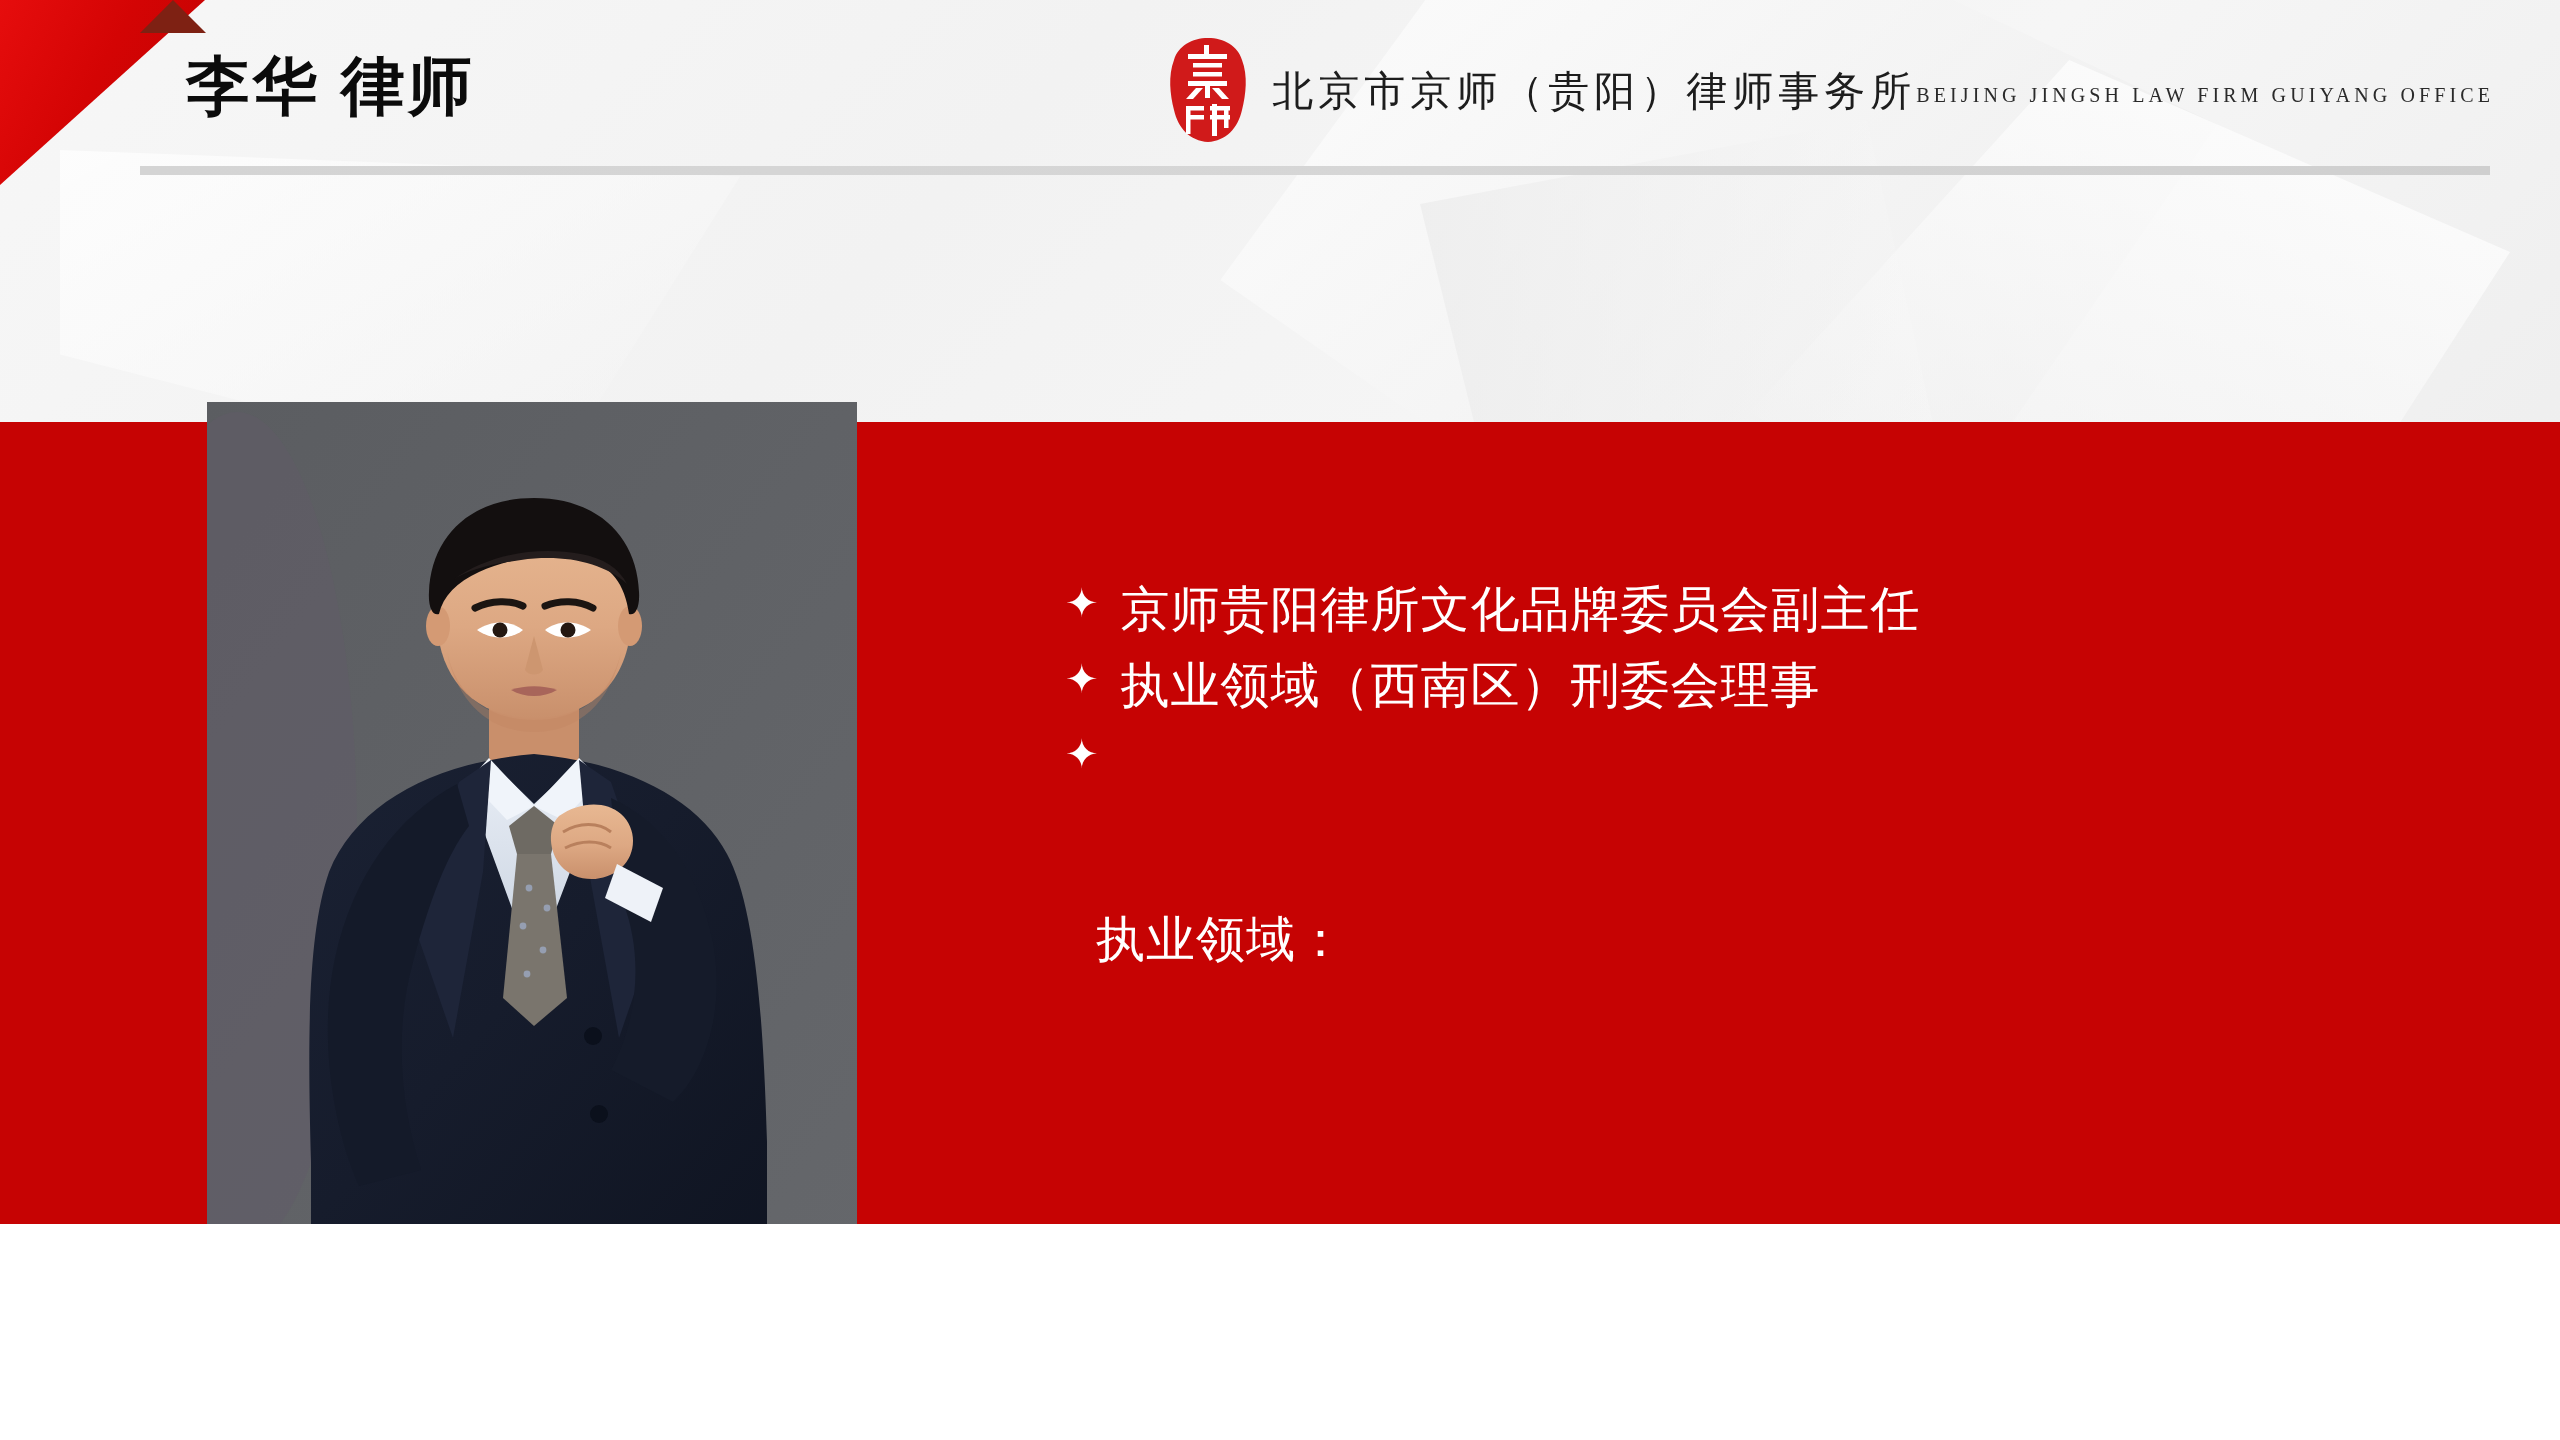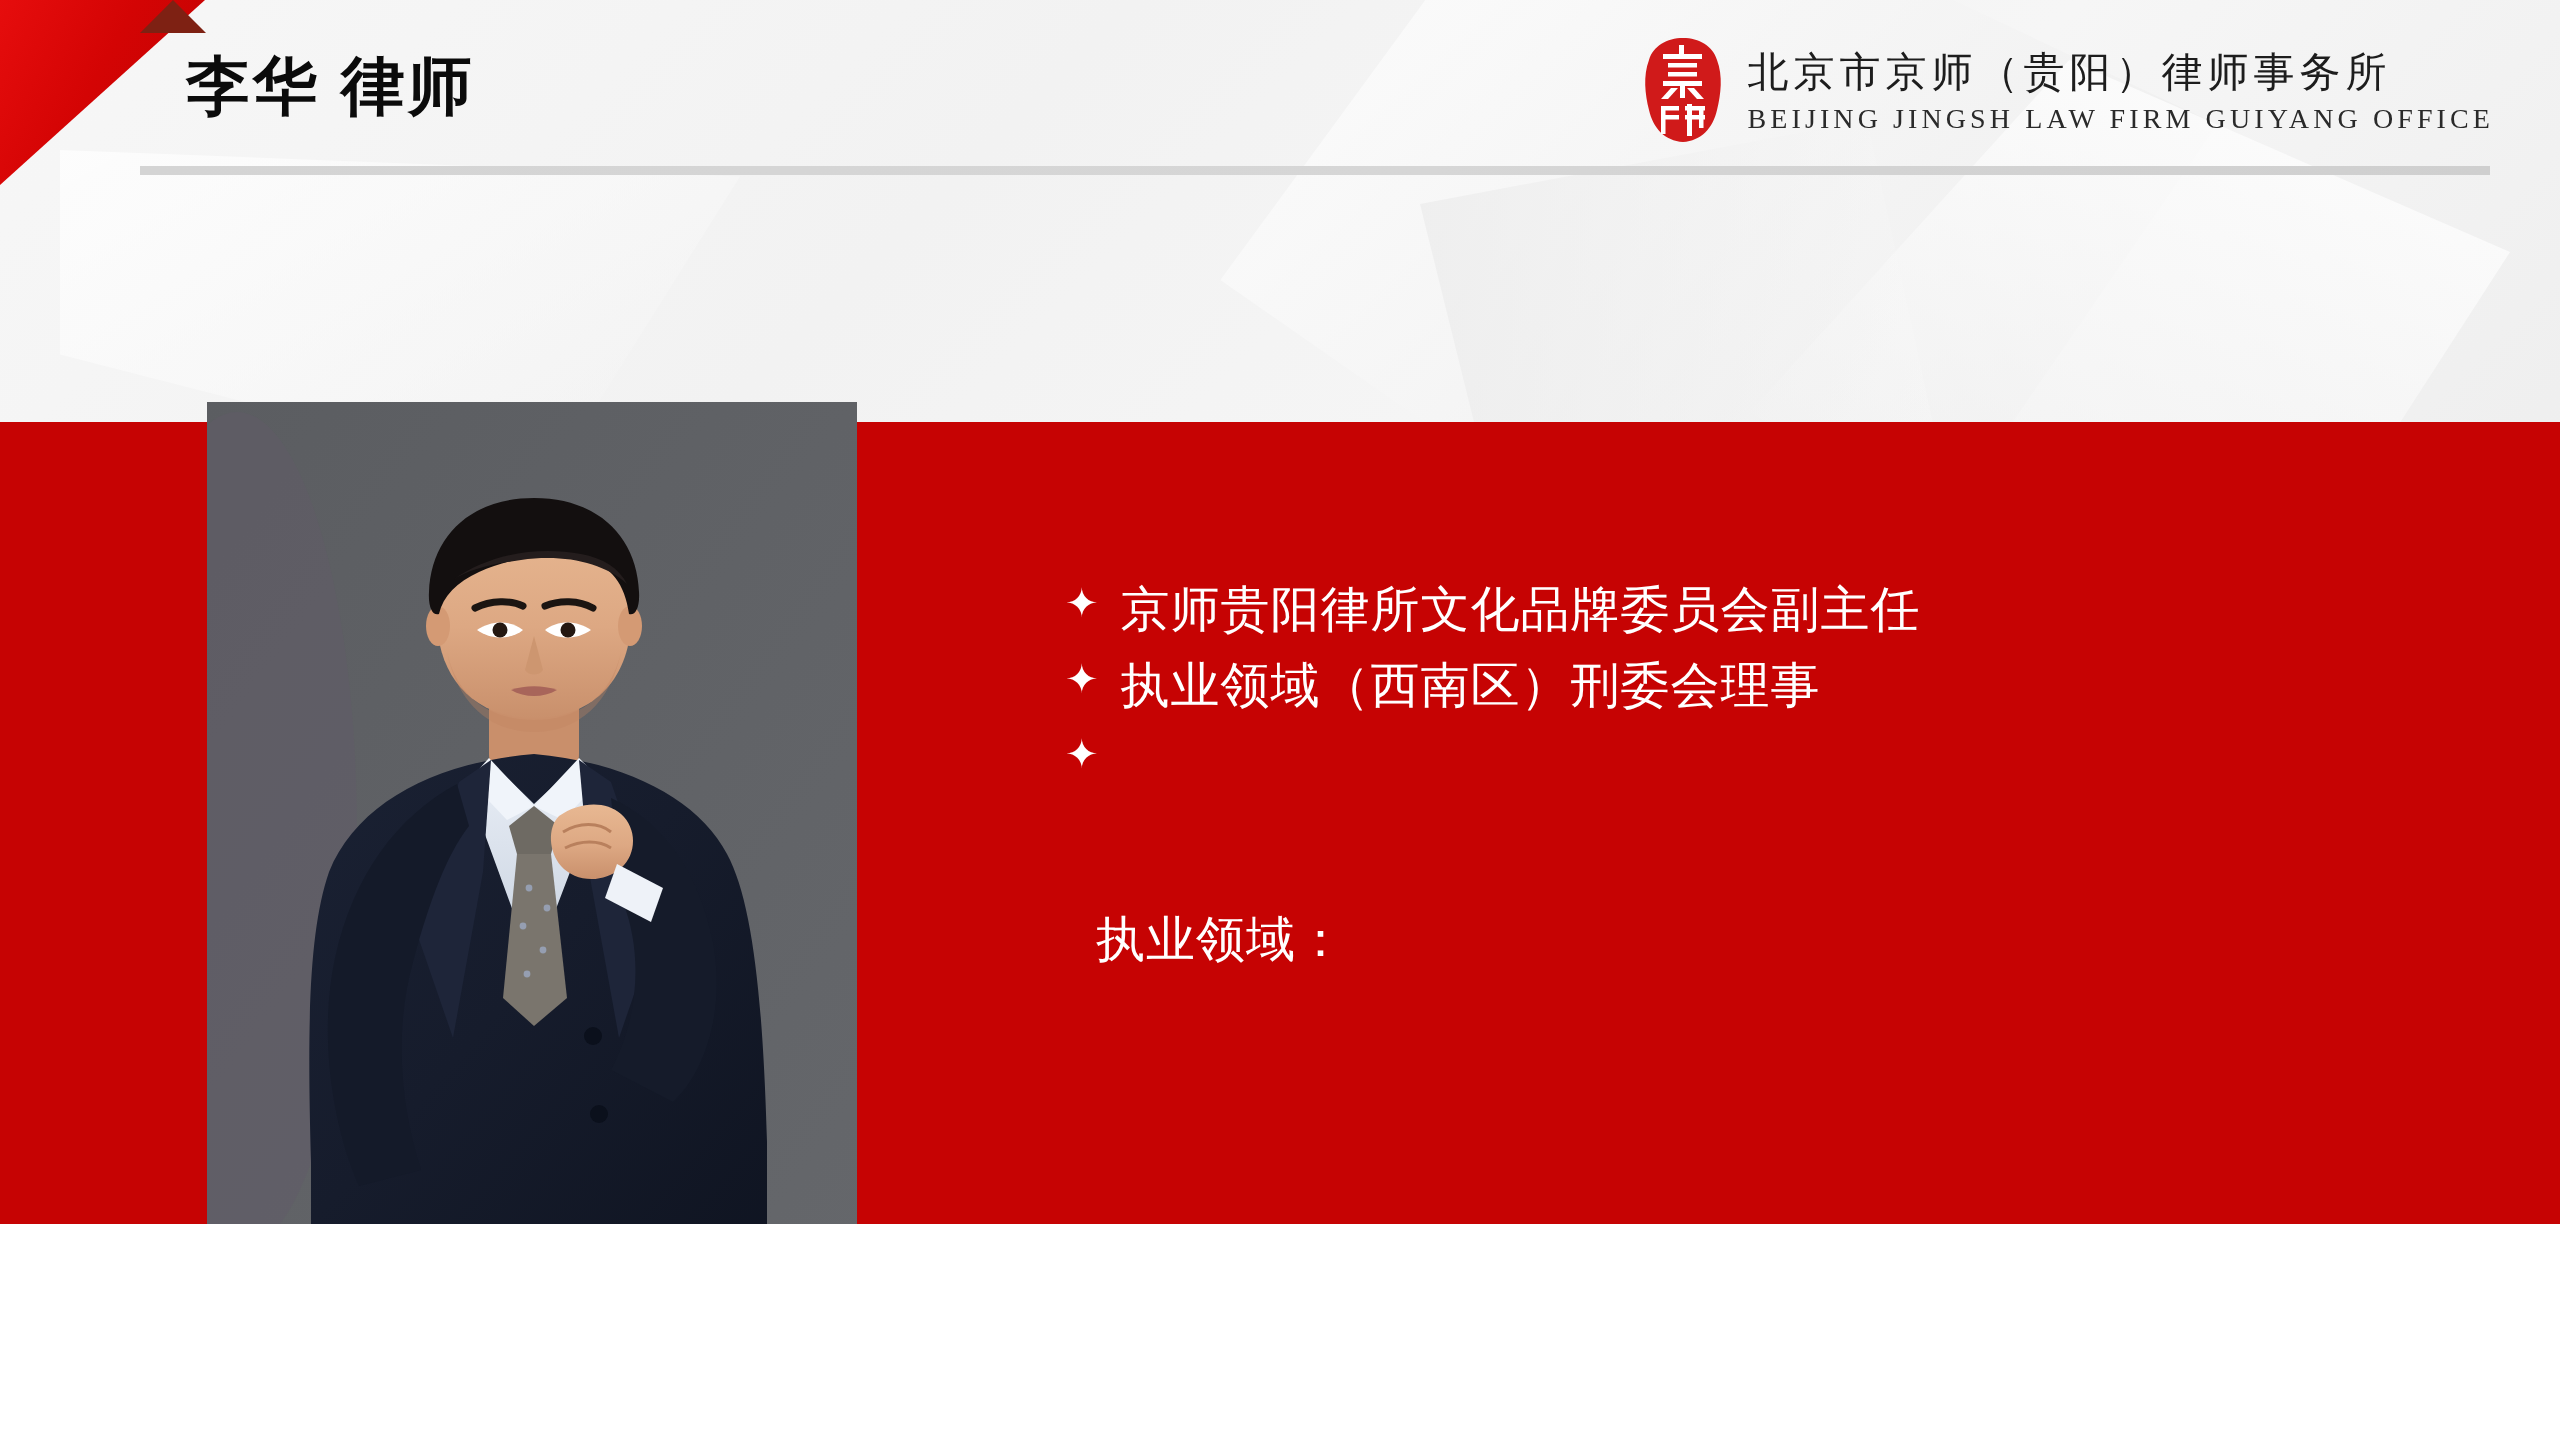--- a/index.html
+++ b/index.html
@@ -114,35 +114,36 @@
     align-items: center;
     gap: 18px;
   }
   .seal {
     width: 92px; height: 108px;
     flex: 0 0 auto;
     position: relative;
   }
   .logo-text {
     display: flex;
-    flex-direction: column;
+    flex-direction: row;
+    align-items: center;
     justify-content: center;
     padding-top: 4px;
   }
   .logo-cn {
     font-family: "Liberation Serif", "DejaVu Serif", serif;
     font-size: 41px;
     letter-spacing: 5px;
     color: #1d1d1d;
     white-space: nowrap;
     line-height: 1.15;
   }
   .logo-en {
     font-family: "Liberation Serif", "DejaVu Serif", serif;
-    font-size: 28px;
+    font-size: 20px;
     letter-spacing: 4.1px;
     color: #2a2a2a;
     white-space: nowrap;
     margin-top: 7px;
   }
 
   
   .red-band {
     position: absolute;
     left: 0; top: 422px;

